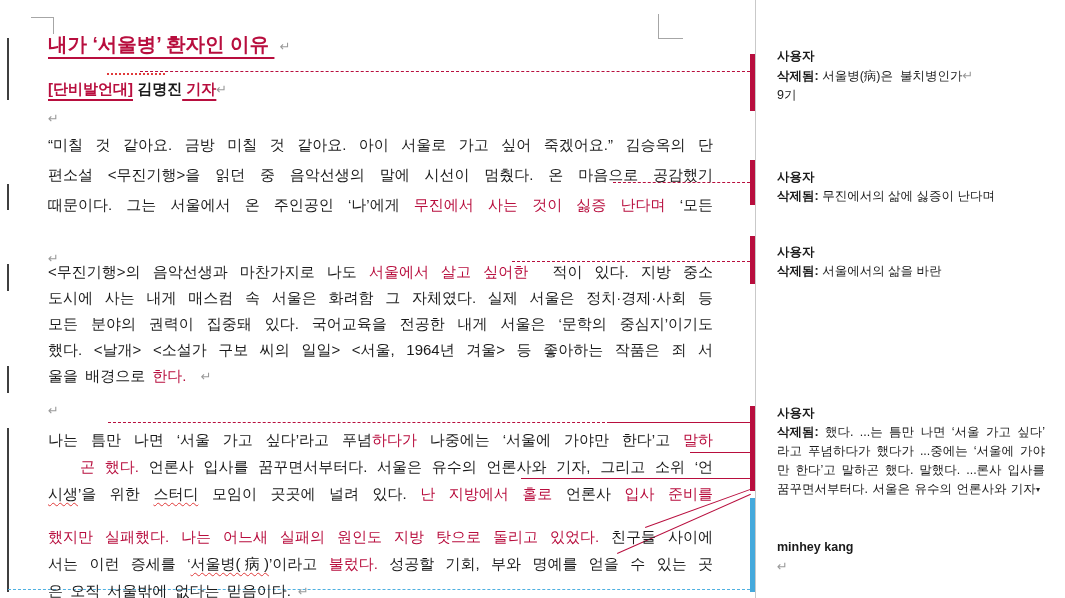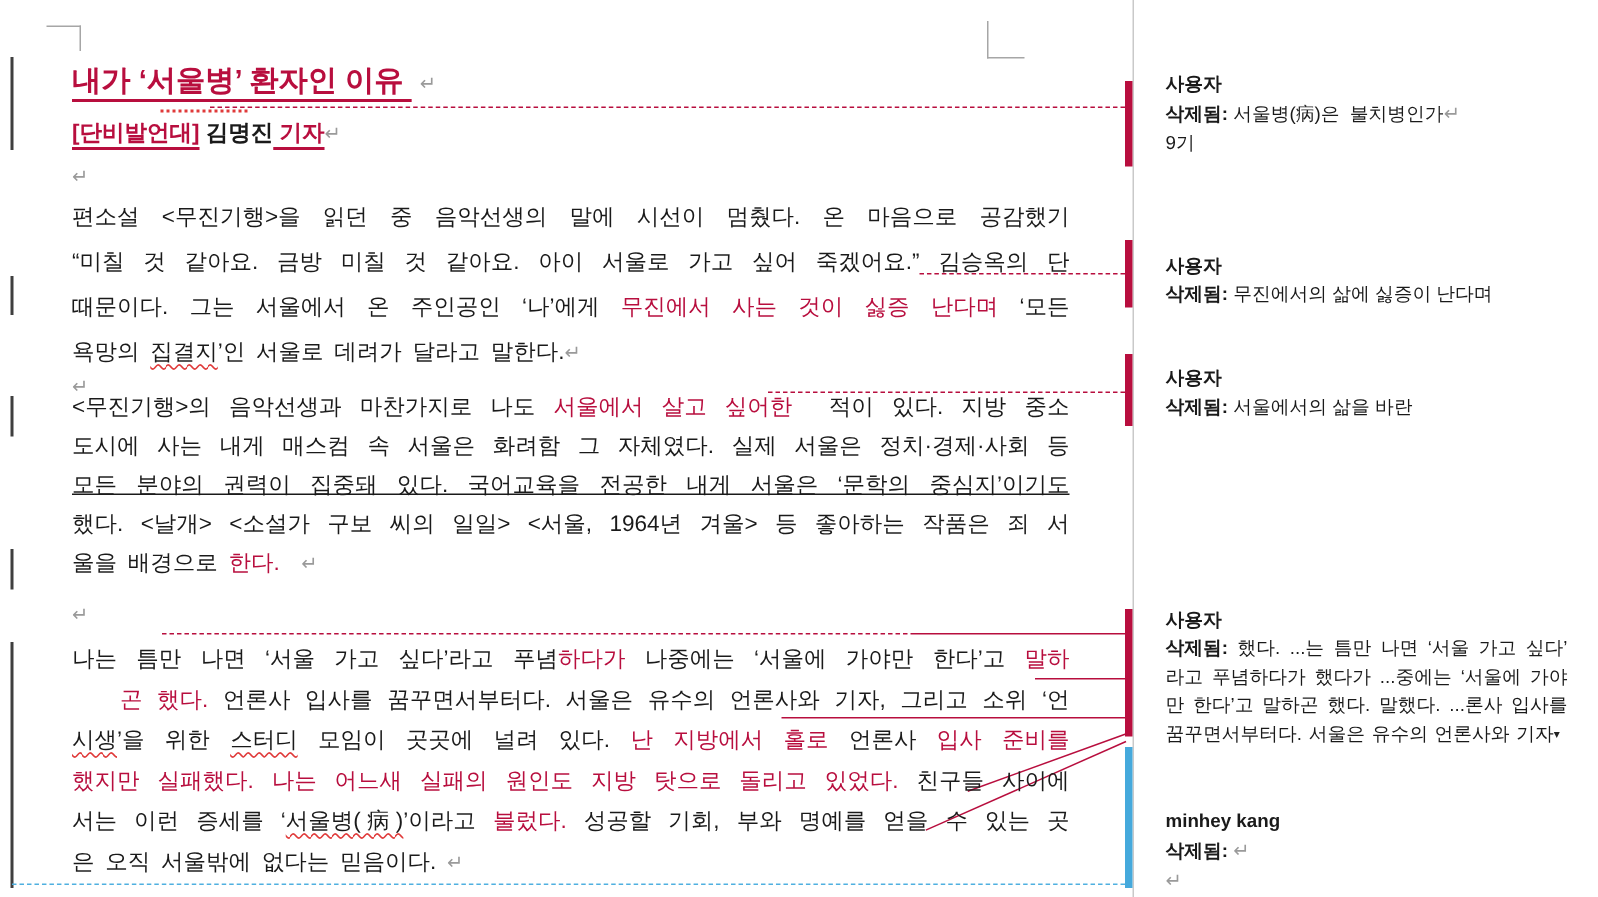--- a/index.html
+++ b/index.html
@@ -73,53 +73,52 @@
   <div class="conn" style="top:422px;left:108px;width:502px"></div>
   <div class="conn solid" style="top:422px;left:610px;width:140px"></div>
   <div class="conn solid" style="top:452px;left:690px;width:60px"></div>
   <div class="conn solid" style="top:478px;left:521px;width:229px"></div>
   <div class="conn solid diag" style="top:527px;left:645px;width:112px;transform:rotate(-19.9deg)"></div>
   <div class="conn solid diag" style="top:553px;left:617px;width:146px;transform:rotate(-23.9deg)"></div>
 
   <div class="conn blue" style="top:589px;left:8px;width:742px"></div>
 
   <div id="doc">
-      <div class="para title" style="top: 38px;">
+      <div class="para title" style="top: 28px;">
         <div class="line l" style="height: 32px; line-height: 32px;"><span class="seg-tu">내가 ‘서울병’ 환자인 이유&nbsp;</span><span class="seg-b"> </span><span class="seg-p">↵</span></div>
       </div>
       <div class="para byline" style="top: 77px;">
         <div class="line l" style="height: 24px; line-height: 24px;"><span class="seg-ib">[단비발언대]</span><span class="seg-b"> </span><span class="seg-bb">김명진</span><span class="seg-ib">&nbsp;기자</span><span class="seg-p">↵</span></div>
       </div>
       <div class="para body" style="top: 106px;">
         <div class="line l" style="height: 24px; line-height: 24px;"><span class="seg-p">↵</span></div>
       </div>
       <div class="para body" style="top: 130px;">
+        <div class="line j" style="height: 30px; line-height: 30px;"><span class="seg-b">“미칠 것 같아요. 금방 미칠 것 같아요. 아이 서울로 가고 싶어 죽겠어요.” 김승옥의 단</span></div>
         <div class="line j" style="height: 30px; line-height: 30px;"><span class="seg-b">편소설 &lt;무진기행&gt;을 읽던 중 음악선생의 말에 시선이 멈췄다. 온 마음으로 공감했기</span></div>
-        <div class="line j" style="height: 30px; line-height: 30px;"><span class="seg-b">“미칠 것 같아요. 금방 미칠 것 같아요. 아이 서울로 가고 싶어 죽겠어요.” 김승옥의 단</span></div>
         <div class="line j" style="height: 30px; line-height: 30px;"><span class="seg-b">때문이다. 그는 서울에서 온 주인공인 ‘나’에게 </span><span class="seg-i">무진에서 사는 것이 싫증 난다며</span><span class="seg-b"> ‘모든</span></div>
-        <div class="line l" style="height: 30px; line-height: 30px;"><span class="seg-b">욕망의 </span><span class="seg-w">집결지</span><span class="seg-b">’인 서울로 데려가 달라고 말한다.</span><span class="seg-p">↵</span></div>
       </div>
       <div class="para body" style="top: 246px;">
         <div class="line l" style="height: 24px; line-height: 24px;"><span class="seg-p">↵</span></div>
       </div>
       <div class="para body" style="top: 259px;">
         <div class="line j" style="height: 26px; line-height: 26px;"><span class="seg-b">&lt;무진기행&gt;의 음악선생과 마찬가지로 나도 </span><span class="seg-i">서울에서 살고 싶어한&nbsp;</span><span class="seg-b"> 적이 있다. 지방 중소</span></div>
         <div class="line j" style="height: 26px; line-height: 26px;"><span class="seg-b">도시에 사는 내게 매스컴 속 서울은 화려함 그 자체였다. 실제 서울은 정치·경제·사회 등</span></div>
-        <div class="line j" style="height: 26px; line-height: 26px; text-decoration: underline;"><span class="seg-b">모든 분야의 권력이 집중돼 있다. 국어교육을 전공한 내게 서울은 ‘문학의 중심지’이기도</span></div>
+        <div class="line j" style="height: 26px; line-height: 26px;"><span class="seg-b">모든 분야의 권력이 집중돼 있다. 국어교육을 전공한 내게 서울은 ‘문학의 중심지’이기도</span></div>
         <div class="line j" style="height: 26px; line-height: 26px;"><span class="seg-b">했다. &lt;날개&gt; &lt;소설가 구보 씨의 일일&gt; &lt;서울, 1964년 겨울&gt; 등 좋아하는 작품은 죄 서</span></div>
         <div class="line l" style="height: 26px; line-height: 26px;"><span class="seg-b">울을 배경으로 </span><span class="seg-i">한다.&nbsp;</span><span class="seg-b"> </span><span class="seg-p">↵</span></div>
       </div>
       <div class="para body" style="top: 398px;">
         <div class="line l" style="height: 24px; line-height: 24px;"><span class="seg-p">↵</span></div>
       </div>
       <div class="para body" style="top: 426px;">
         <div class="line j" style="height: 27px; line-height: 27px;"><span class="seg-b">나는 틈만 나면 ‘서울 가고 싶다’라고 푸념</span><span class="seg-i">하다가&nbsp;</span><span class="seg-b">나중에는 ‘서울에 가야만 한다’고 </span><span class="seg-i">말하</span></div>
         <div class="line j" style="height: 27px; line-height: 27px; margin-left: 32px;"><span class="seg-i">곤 했다.&nbsp;</span><span class="seg-b">언론사 입사를 꿈꾸면서부터다. 서울은 유수의 언론사와 기자, 그리고 소위 ‘언</span></div>
         <div class="line j" style="height: 27px; line-height: 27px;"><span class="seg-w">시생</span><span class="seg-b">’을 위한 </span><span class="seg-w">스터디</span><span class="seg-b"> 모임이 곳곳에 널려 있다. </span><span class="seg-i">난 지방에서 홀로&nbsp;</span><span class="seg-b">언론사 </span><span class="seg-i">입사 준비를</span></div>
-        <div class="line j" style="height: 27px; line-height: 27px;"><span class="seg-i">했지만 실패했다. 나는 어느새 실패의 원인도 지방 탓으로 돌리고 있었다.&nbsp;</span><span class="seg-b">친구들 사이에</span></div>
+        <div class="line j" style="height: 27px; line-height: 27px; margin-top: 16px;"><span class="seg-i">했지만 실패했다. 나는 어느새 실패의 원인도 지방 탓으로 돌리고 있었다.&nbsp;</span><span class="seg-b">친구들 사이에</span></div>
         <div class="line j" style="height: 27px; line-height: 27px;"><span class="seg-b">서는 이런 증세를 ‘</span><span class="seg-w">서울병(病)</span><span class="seg-b">’이라고 </span><span class="seg-i">불렀다.&nbsp;</span><span class="seg-b">성공할 기회, 부와 명예를 얻을 수 있는 곳</span></div>
         <div class="line l" style="height: 27px; line-height: 27px;"><span class="seg-b">은 오직 서울밖에 없다는 믿음이다. </span><span class="seg-p">↵</span></div>
       </div>
     </div>
 
   <div id="comments">
       <div class="comment" style="top: 47px;">
         <div class="author">사용자</div>
         <div class="cline"><span class="seg-lb">삭제됨: </span><span class="seg-n">서울병(病)은 &nbsp;불치병인가</span><span class="seg-p">↵</span></div>
         <div class="cline"><span class="seg-n">9기</span></div>
@@ -131,17 +130,16 @@
       <div class="comment" style="top: 243px;">
         <div class="author">사용자</div>
         <div class="cline"><span class="seg-lb">삭제됨: </span><span class="seg-n">서울에서의 삶을 바란</span></div>
       </div>
       <div class="comment" style="top: 404px;">
         <div class="author">사용자</div>
         <div class="cline cflow"><span class="seg-lb">삭제됨: </span><span class="seg-n">했다. ...는 틈만 나면 ‘서울 가고 싶다’ 라고 푸념하다가 했다가 ...중에는 ‘서울에 가야 만 한다’고 말하곤 했다. 말했다. ...론사 입사를 꿈꾸면서부터다. 서울은 유수의 언론사와 기자</span><span class="seg-m">▾</span></div>
       </div>
       <div class="comment" style="top: 538px;">
         <div class="author">minhey kang</div>
-        <div class="cline"><span class="seg-lb">삭제됨: </span><span class="seg-p">↵</span></div>
         <div class="cline"><span class="seg-p">↵</span></div>
       </div>
     </div>
 </div>
 
 </body></html>

